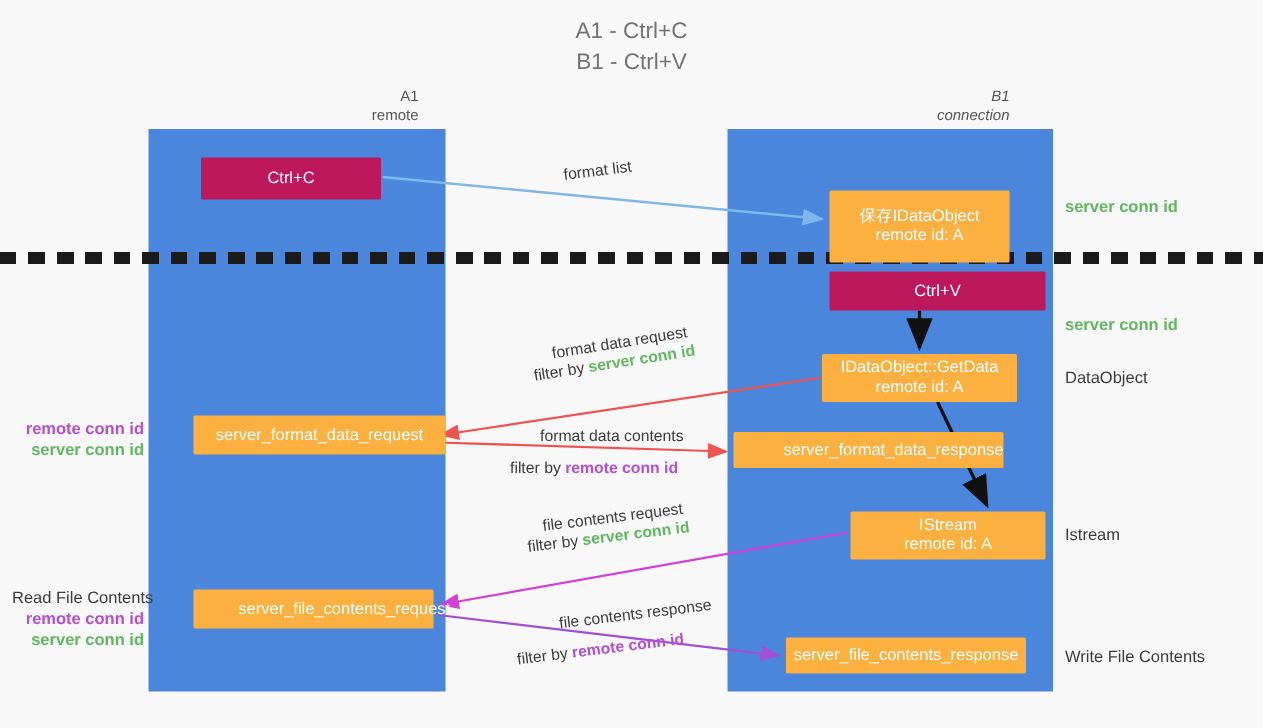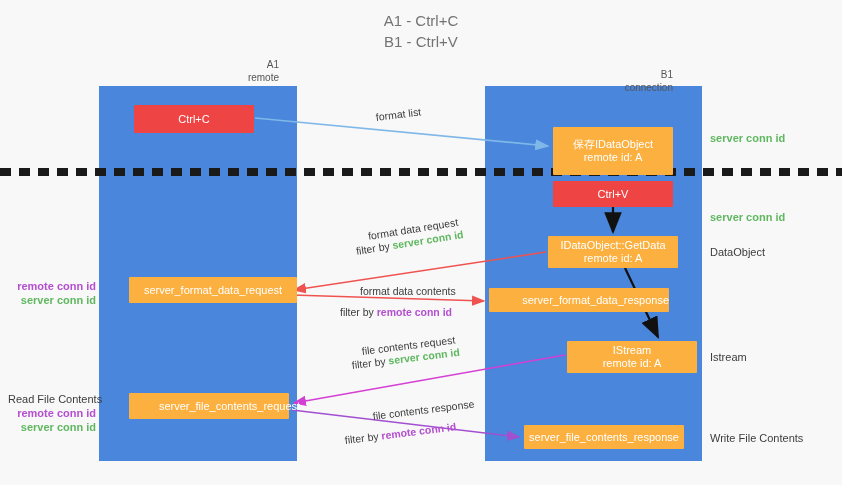--- a/index.html
+++ b/index.html
@@ -18,48 +18,48 @@
   #title{
     left:0;top:10px;width:842px;
     text-align:center;font-size:15px;line-height:21px;color:#737373;
   }
 
   
   .col-head{
     text-align:right;font-size:10px;line-height:13px;color:#555;
   }
   #head-a1{left:119px;top:58px;width:160px;}
-  #head-b1{left:513px;top:68px;width:160px;}
+  #head-b1{left:513px;top:58px;width:160px;font-style:italic;}
 
   
   .lane{background:#4a86db;}
   #lane-a{left:99px;top:86px;width:198px;height:375px;}
   #lane-b{left:485px;top:86px;width:217px;height:375px;}
 
   
   #divider{
     left:0;top:168px;width:842px;height:8px;
     background:repeating-linear-gradient(to right,#1a1a1a 0 11px,transparent 11px 19px);
   }
 
   
   .node{
     box-sizing:border-box;
     display:flex;flex-direction:column;align-items:center;justify-content:center;
     color:#ffffff;font-size:11px;line-height:13px;text-align:center;
     border-radius:1px;
   }
-  .node.green{background:#ef4444;}
+  .node.green{background:#be185d;}
   .node.orange{background:#fbb council;}
   .node.orange{background:#fbb040;}
   .node .l2{font-size:11px;}
 
   #n-ctrlc{left:134px;top:105px;width:120px;height:28px;}
   #n-idataobject{left:553px;top:127px;width:120px;height:48px;}
-  #n-ctrlv{left:553px;top:181px;width:120px;height:26px;}
+  #n-ctrlv{left:553px;top:181px;width:144px;height:26px;}
   #n-getdata{left:548px;top:236px;width:130px;height:32px;}
   #n-fmt-req{left:129px;top:277px;width:168px;height:26px;}
   #n-fmt-res{left:489px;top:288px;width:180px;height:24px;align-items:flex-end;}
   #n-istream{left:567px;top:341px;width:130px;height:32px;}
   #n-file-req{left:129px;top:393px;width:160px;height:26px;padding-left:41px;}
   #n-file-res{left:524px;top:425px;width:160px;height:24px;}
 
   
   .side{font-size:11px;line-height:14px;}
   .green-txt{color:#5fb85f;font-weight:bold;}

